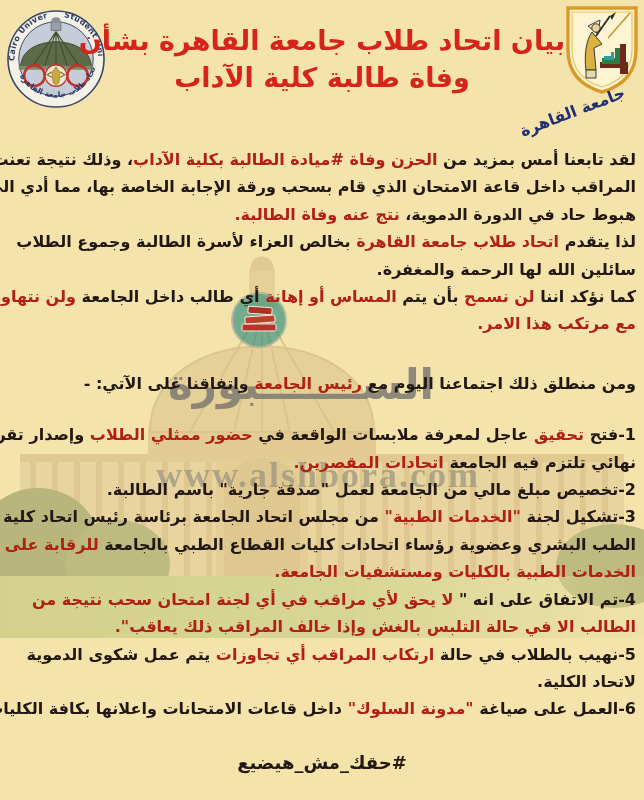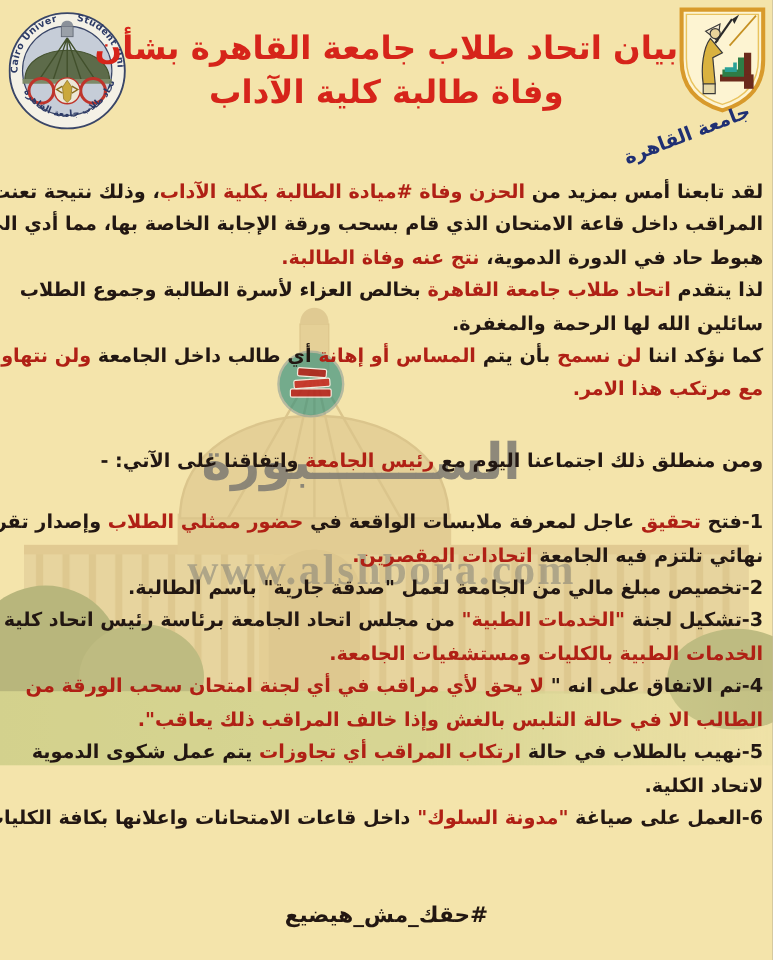--- a/index.html
+++ b/index.html
@@ -172,22 +172,23 @@
       <div class="line"><span class="blk">هبوط حاد في الدورة الدموية، </span><span class="red">نتج عنه وفاة الطالبة.</span></div>
       <div class="line"><span class="blk">لذا يتقدم </span><span class="red">اتحاد طلاب جامعة القاهرة </span><span class="blk">بخالص العزاء لأسرة الطالبة وجموع الطلاب</span></div>
       <div class="line"><span class="blk">سائلين الله لها الرحمة والمغفرة.</span></div>
       <div class="line"><span class="blk">كما نؤكد اننا </span><span class="red">لن نسمح </span><span class="blk">بأن يتم </span><span class="red">المساس أو إهانة </span><span class="blk">أي طالب داخل الجامعة </span><span class="red">ولن نتهاون</span></div>
       <div class="line"><span class="red">مع مرتكب هذا الامر.</span></div>
       <div class="line" style="margin-top: 32px;"><span class="blk">ومن منطلق ذلك اجتماعنا اليوم مع </span><span class="red">رئيس الجامعة </span><span class="blk">واتفاقنا على الآتي: -</span></div>
       <div class="line" style="margin-top: 24px;"><span class="blk">1-فتح </span><span class="red">تحقيق </span><span class="blk">عاجل لمعرفة ملابسات الواقعة في </span><span class="red">حضور ممثلي الطلاب </span><span class="blk">وإصدار تقرير</span></div>
       <div class="line"><span class="blk">نهائي تلتزم فيه الجامعة </span><span class="red">اتحادات المقصرين.</span></div>
       <div class="line"><span class="blk">2-تخصيص مبلغ مالي من الجامعة لعمل "صدقة جارية" باسم الطالبة.</span></div>
       <div class="line"><span class="blk">3-تشكيل لجنة </span><span class="red">"الخدمات الطبية" </span><span class="blk">من مجلس اتحاد الجامعة برئاسة رئيس اتحاد كلية</span></div>
+      <div class="line"><span class="blk">الطب البشري وعضوية رؤساء اتحادات كليات القطاع الطبي بالجامعة </span><span class="red">للرقابة على</span></div>
       <div class="line"><span class="red">الخدمات الطبية بالكليات ومستشفيات الجامعة.</span></div>
-      <div class="line"><span class="blk">4-تم الاتفاق على انه " </span><span class="red">لا يحق لأي مراقب في أي لجنة امتحان سحب الورقة من</span></div>
+      <div class="line"><span class="blk">4-تم الاتفاق على انه " </span><span class="red">لا يحق لأي مراقب في أي لجنة امتحان سحب نتيجة من</span></div>
       <div class="line"><span class="red">الطالب الا في حالة التلبس بالغش وإذا خالف المراقب ذلك يعاقب".</span></div>
       <div class="line"><span class="blk">5-نهيب بالطلاب في حالة </span><span class="red">ارتكاب المراقب أي تجاوزات </span><span class="blk">يتم عمل شكوى الدموية</span></div>
       <div class="line"><span class="blk">لاتحاد الكلية.</span></div>
       <div class="line"><span class="blk">6-العمل على صياغة </span><span class="red">"مدونة السلوك" </span><span class="blk">داخل قاعات الامتحانات واعلانها بكافة الكليات.</span></div>
     </div>
 
   <div class="hashtag">#حقك_مش_هيضيع</div>
 
 </div>
 

